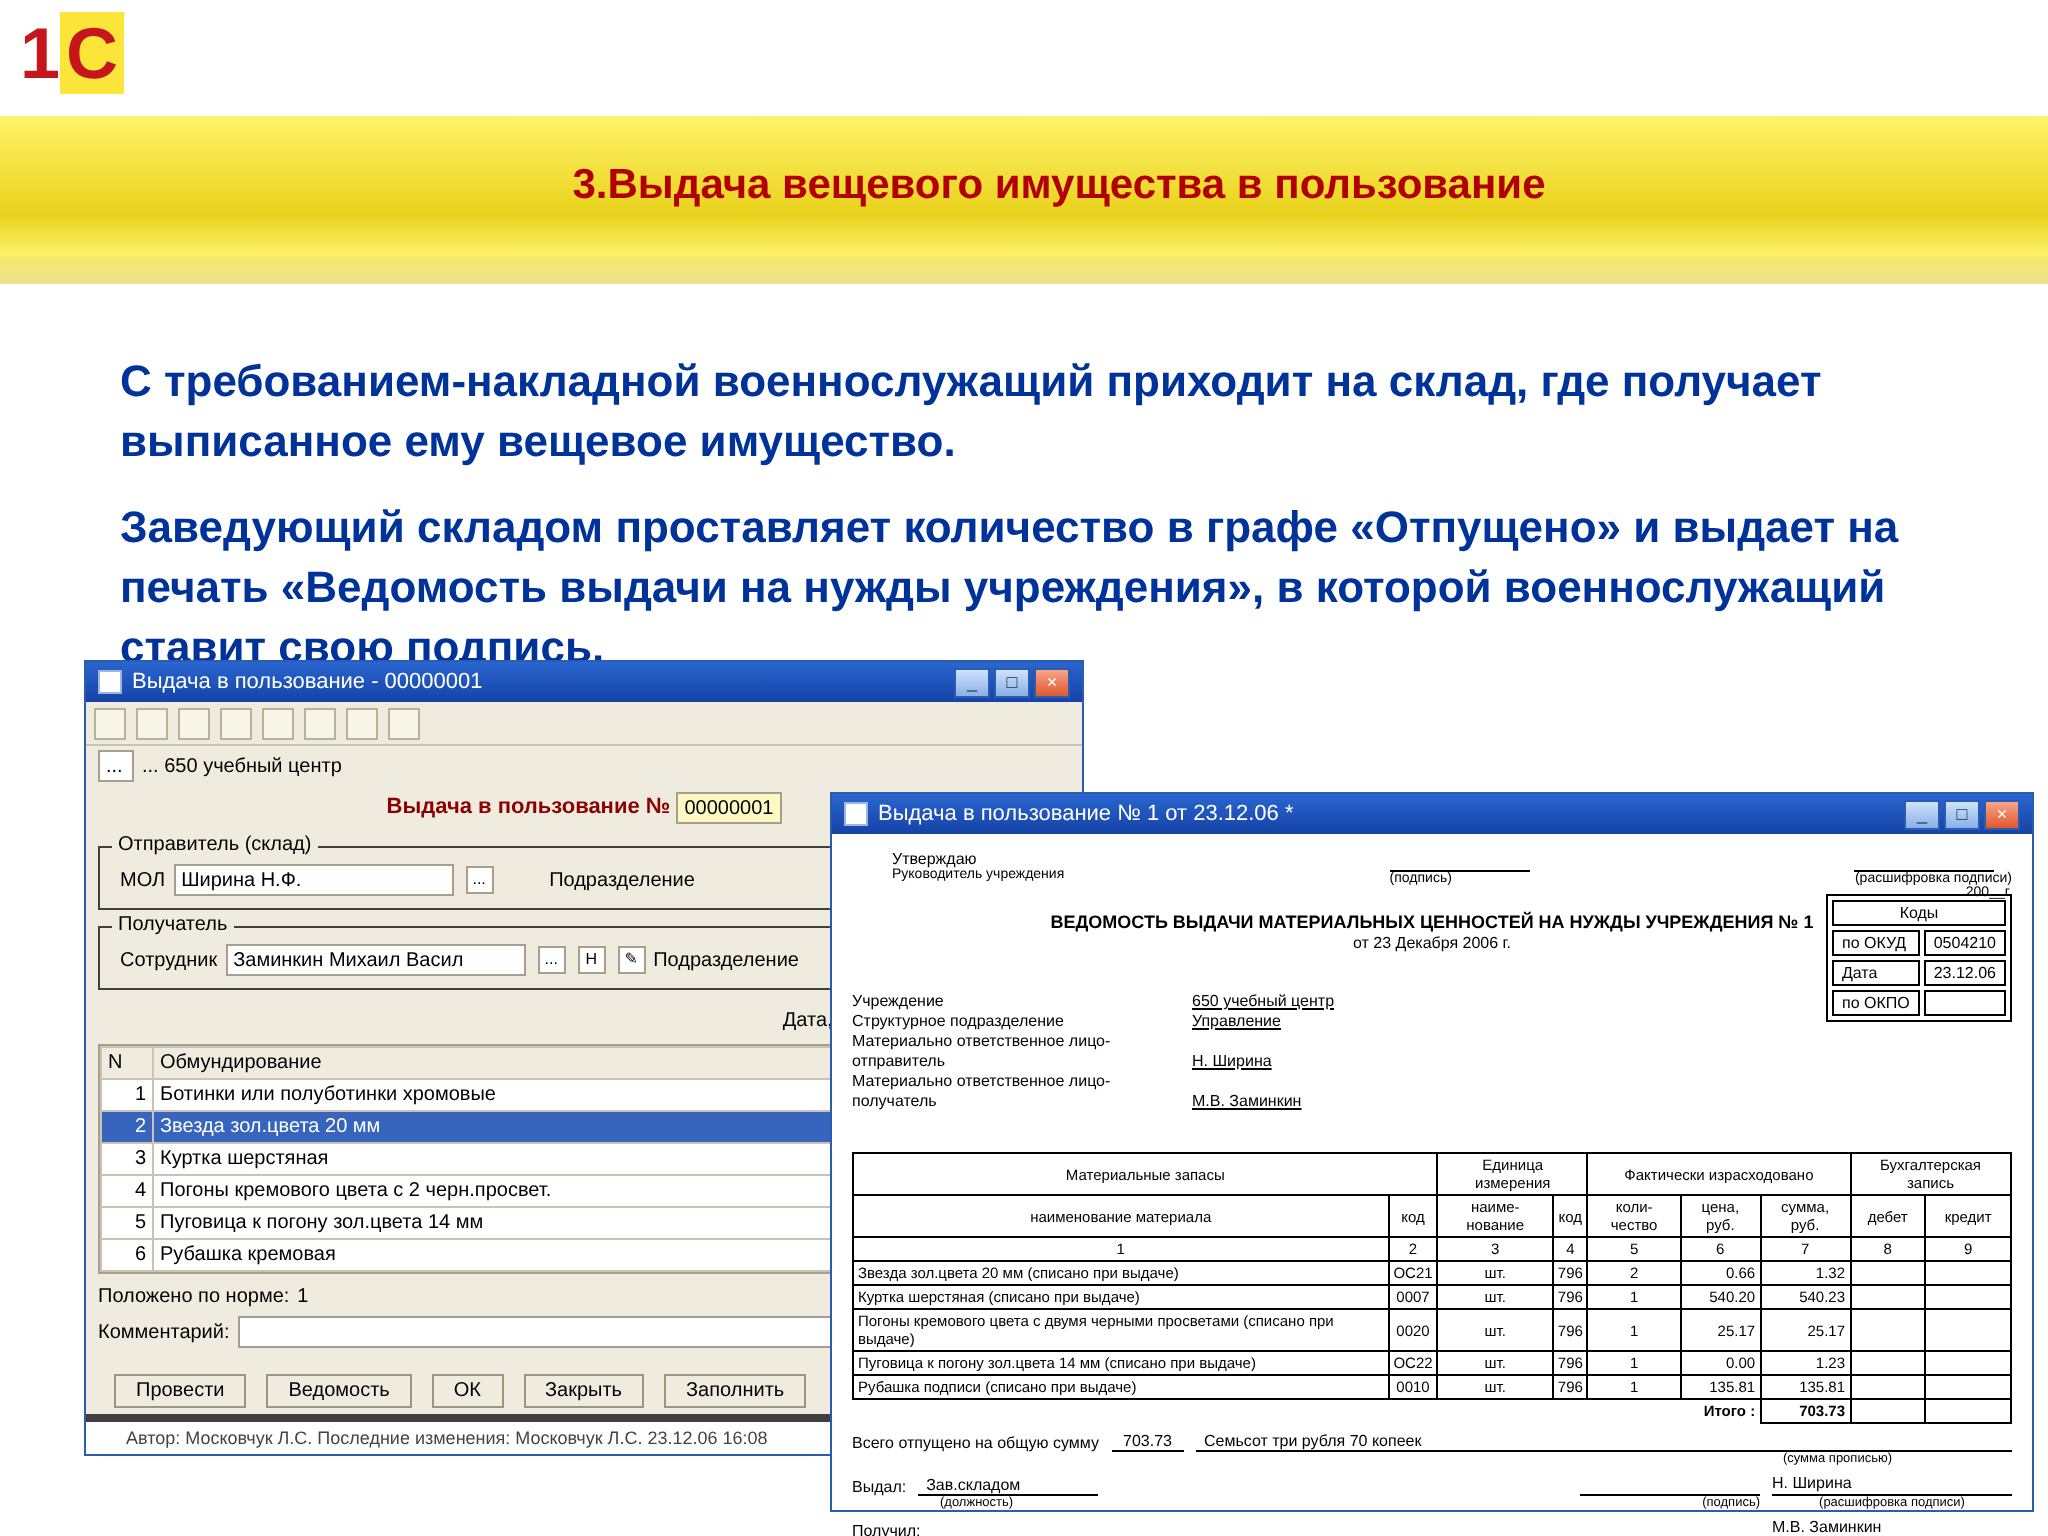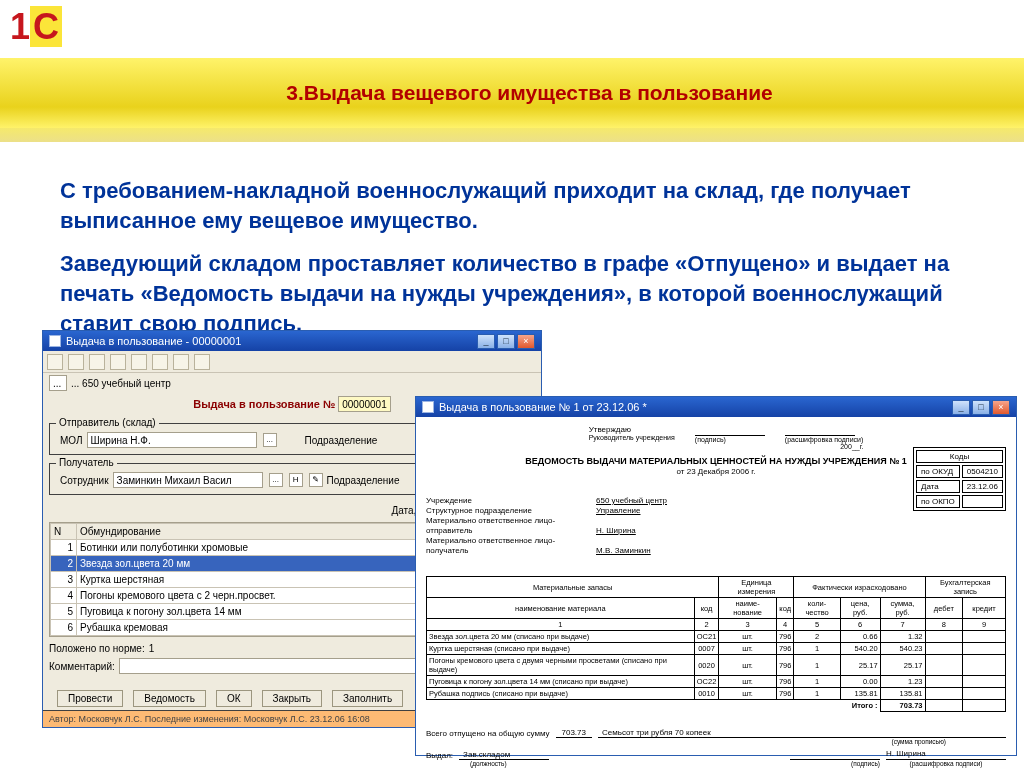--- a/index.html
+++ b/index.html
@@ -90,35 +90,35 @@
   }
   .grid1 table{width:100%;border-collapse:collapse;}
   .grid1 th{background:#efebde;border:1px solid #c9c3b4;padding:2px 3px;font-weight:normal;text-align:left;}
   .grid1 td{border:1px solid #c9c3b4;padding:2px 3px;}
   .grid1 tr.sel td{background:#3764bd;color:#fff;}
   .footer1{
     position:absolute;left:0;right:0;bottom:0;
   }
   .btnrow{display:flex;gap:10px;padding:3px 14px;}
   .btn{border:1px solid #9c967f;background:#efebde;padding:2px 10px;font-size:10px;}
-  .statusbar{background:#fdba74;border-top:1px solid #404040;font-size:9px;padding:3px 6px;color:#444;}
+  .statusbar{background:#ffffff;border-top:4px solid #404040;font-size:9px;padding:3px 20px;color:#444;}
   .smbtn{border:1px solid #a59f8c;background:#fff;width:14px;height:14px;text-align:center;font-size:8px;line-height:12px;display:inline-block;margin-left:2px;}
 
   
   .win2 {
     position:absolute; top:396px; left:415px;
     width:602px; height:360px;
     border:1px solid #2a5db0;
     background:#fff;
     font-size:8.5px; color:#000;
   }
   .report{
     padding:8px 10px 4px;
   }
-  .rp-top{display:flex;justify-content:center;font-size:8px;}
+  .rp-top{display:flex;justify-content:space-between;font-size:8px;}
   .rp-top .col{display:flex;flex-direction:column;align-items:flex-start;margin-left:20px;}
   .uline{border-bottom:1px solid #000;min-width:70px;display:inline-block;height:11px;}
   .sub{font-size:7px;color:#000;}
   .rp-title{text-align:center;font-weight:bold;font-size:9px;margin:6px 0 1px;}
   .rp-date{text-align:center;font-size:8px;margin-bottom:4px;}
   .meta{font-size:8px;line-height:1.25;margin:20px 0;}
   .meta .mk{display:inline-block;width:170px;}
   .meta .mv{text-decoration:underline;}
   .codes{
     position:absolute; right:10px; top:50px;
@@ -176,21 +176,21 @@
   </div>
   <div class="bigtitle">
     <span>Выдача в пользование №</span>
     <span class="inp" style="background:#fef9c3;color:#000;font-weight:normal">00000001</span>
   </div>
 
   <div class="grp">
     <span class="gtitle">Отправитель (склад)</span>
     <div class="row">
       <span class="lbl">МОЛ</span>
-      <span class="inp" style="width:170px">Ширина Н.Ф.</span>
+      <span class="inp" style="width:140px">Ширина Н.Ф.</span>
       <span class="smbtn">...</span>
       <span style="width:20px"></span>
       <span class="lbl">Подразделение</span>
     </div>
   </div>
 
   <div class="grp">
     <span class="gtitle">Получатель</span>
     <div class="row">
       <span class="lbl">Сотрудник</span>
@@ -399,42 +399,42 @@
             <td>ОС22</td>
             <td>шт.</td>
             <td>796</td>
             <td>1</td>
             <td class="r">0.00</td>
             <td class="r">1.23</td>
             <td></td>
             <td></td>
           </tr>
           <tr>
-            <td class="l">Рубашка подпись (списано при выдаче)</td>
+            <td class="l">Рубашка подписи (списано при выдаче)</td>
             <td>0010</td>
             <td>шт.</td>
             <td>796</td>
             <td>1</td>
             <td class="r">135.81</td>
             <td class="r">135.81</td>
             <td></td>
             <td></td>
           </tr>
         </tbody>
       <tbody>
         <tr>
           <td colspan="6" class="r" style="border-left:none;border-bottom:none"><b>Итого :</b></td>
           <td class="r"><b id="tsum">703.73</b></td>
           <td></td>
             <td></td>
         </tr>
       </tbody>
     </table>
 
-    <div style="font-size:8px;margin-top:16px;display:flex;gap:6px;align-items:flex-end">
+    <div style="font-size:8px;margin-top:4px;display:flex;gap:6px;align-items:flex-end">
       <span>Всего отпущено на общую сумму</span>
       <span style="border-bottom:1px solid #000;padding:0 6px">703.73</span>
       <span style="border-bottom:1px solid #000;flex:1;padding:0 4px">Семьсот три рубля 70 копеек</span>
     </div>
     <div style="font-size:6.5px;text-align:right;padding-right:60px">(сумма прописью)</div>
 
     <div class="sig">
       <span>Выдал:</span>
       <span class="line">
           <span style="position:absolute;bottom:0;left:4px">Зав.складом</span>

